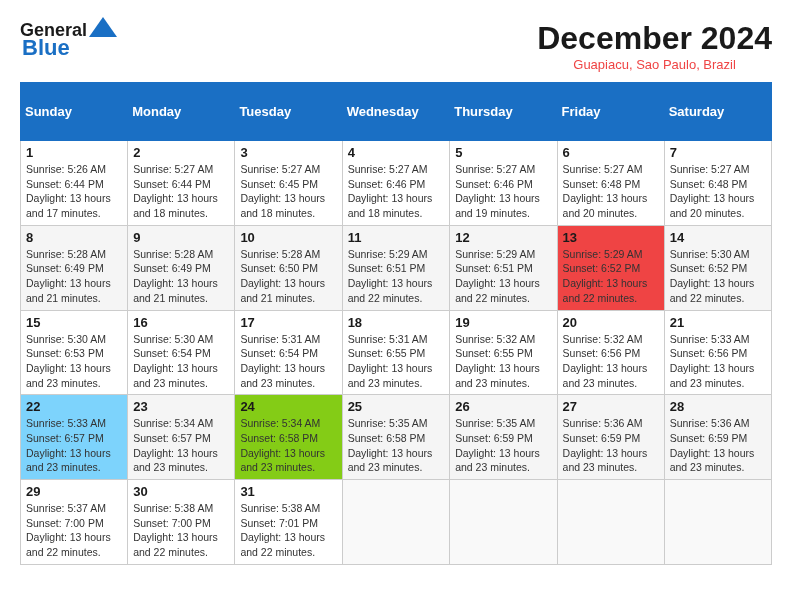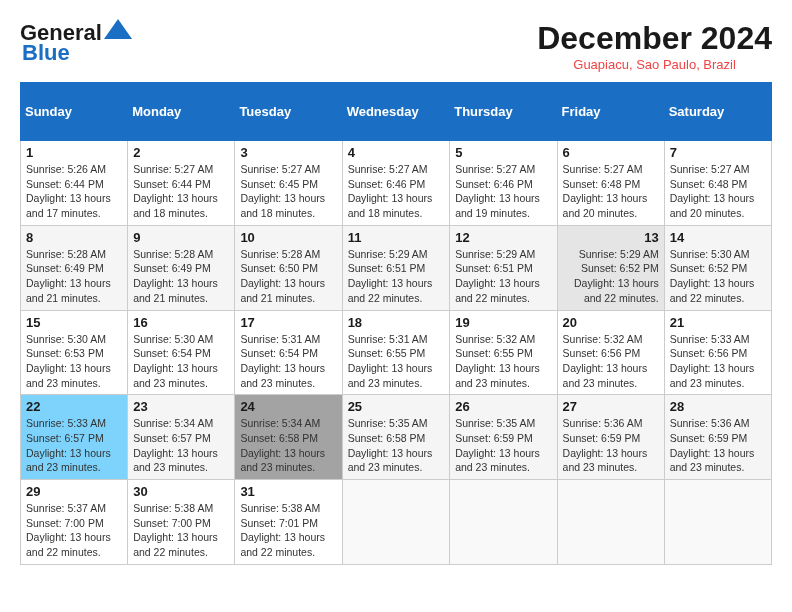--- a/index.html
+++ b/index.html
@@ -70,21 +70,21 @@
       font-size: 10.5px;
       line-height: 1.4;
     }
   </style>
 </head>
 <body>
 
 <div class="header">
   <div class="logo">
     <div style="display:flex;align-items:center;">
-      <span style="font-size:22px;font-weight:bold;color:#1a1a1a;">General</span>
+      <span style="font-size:18px;font-weight:bold;color:#1a1a1a;">General</span>
       <svg width="28" height="20" viewBox="0 0 28 20" style="margin-left:2px;margin-top:-8px;">
         <polygon points="0,20 14,0 28,20" fill="#1a6fc4"></polygon>
       </svg>
     </div>
     <span style="font-size:22px;font-weight:bold;color:#1a6fc4;margin-top:-6px;margin-left:2px;">Blue</span>
   </div>
   <div class="title-section">
     <div class="month-year">December 2024</div>
     <div class="location">Guapiacu, Sao Paulo, Brazil</div>
   </div>
@@ -147,21 +147,21 @@
           <div class="day-info">Sunrise: 5:28 AM<br>Sunset: 6:50 PM<br>Daylight: 13 hours<br>and 21 minutes.</div>
         </td>
         <td style="background: rgb(245, 245, 245);">
           <span class="day-num">11</span>
           <div class="day-info">Sunrise: 5:29 AM<br>Sunset: 6:51 PM<br>Daylight: 13 hours<br>and 22 minutes.</div>
         </td>
         <td style="background: rgb(245, 245, 245);">
           <span class="day-num">12</span>
           <div class="day-info">Sunrise: 5:29 AM<br>Sunset: 6:51 PM<br>Daylight: 13 hours<br>and 22 minutes.</div>
         </td>
-        <td style="background: #e5e5e5; text-align: right;">
+        <td style="background: #ef4444;">
           <span class="day-num">13</span>
           <div class="day-info">Sunrise: 5:29 AM<br>Sunset: 6:52 PM<br>Daylight: 13 hours<br>and 22 minutes.</div>
         </td>
         <td style="background: rgb(245, 245, 245);">
           <span class="day-num">14</span>
           <div class="day-info">Sunrise: 5:30 AM<br>Sunset: 6:52 PM<br>Daylight: 13 hours<br>and 22 minutes.</div>
         </td>
       </tr>
       <tr>
         <td>
@@ -195,21 +195,21 @@
       </tr>
       <tr>
         <td style="background: #7dd3fc;">
           <span class="day-num">22</span>
           <div class="day-info">Sunrise: 5:33 AM<br>Sunset: 6:57 PM<br>Daylight: 13 hours<br>and 23 minutes.</div>
         </td>
         <td style="background: rgb(245, 245, 245);">
           <span class="day-num">23</span>
           <div class="day-info">Sunrise: 5:34 AM<br>Sunset: 6:57 PM<br>Daylight: 13 hours<br>and 23 minutes.</div>
         </td>
-        <td style="background: #a3a3a3;">
+        <td style="background: #84cc16;">
           <span class="day-num">24</span>
           <div class="day-info">Sunrise: 5:34 AM<br>Sunset: 6:58 PM<br>Daylight: 13 hours<br>and 23 minutes.</div>
         </td>
         <td style="background: rgb(245, 245, 245);">
           <span class="day-num">25</span>
           <div class="day-info">Sunrise: 5:35 AM<br>Sunset: 6:58 PM<br>Daylight: 13 hours<br>and 23 minutes.</div>
         </td>
         <td style="background: rgb(245, 245, 245);">
           <span class="day-num">26</span>
           <div class="day-info">Sunrise: 5:35 AM<br>Sunset: 6:59 PM<br>Daylight: 13 hours<br>and 23 minutes.</div>

